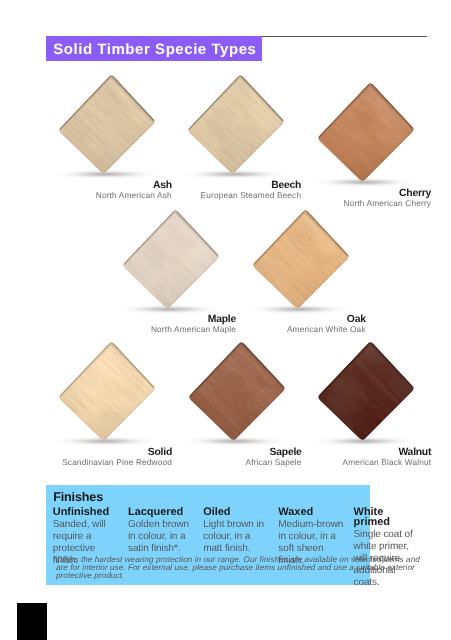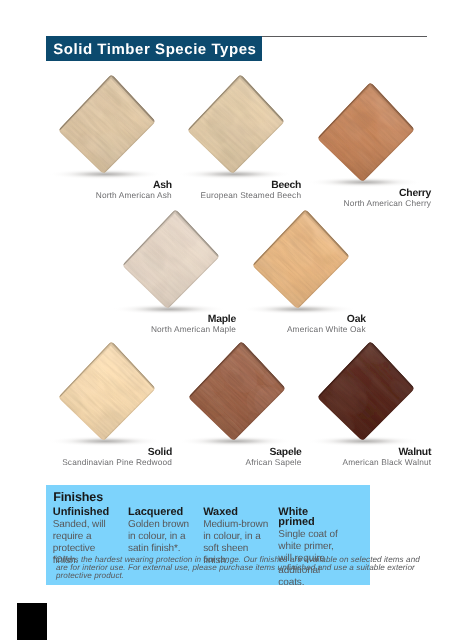--- a/index.html
+++ b/index.html
@@ -4,21 +4,21 @@
 <title>Solid Timber Specie Types</title>
 <style>
   html,body{margin:0;padding:0;}
   body{width:451px;height:640px;background:#ffffff;overflow:hidden;
        font-family:"Liberation Sans", sans-serif;
        -webkit-font-smoothing:antialiased;text-rendering:geometricPrecision;}
   .page{position:relative;width:451px;height:640px;background:#fff;}
 
   
   .title-rule{position:absolute;left:46px;top:36px;width:381px;height:1px;background:#5a5a5c;}
-  .title-bar{position:absolute;left:46px;top:36px;width:216px;height:25.3px;background:#0c4a6e;}
+  .title-bar{position:absolute;left:46px;top:36px;width:216px;height:25.3px;background:#8b5cf6;}
   .title-bar span{position:absolute;left:7.2px;top:4.7px;color:#fff;font-size:15.0px;font-weight:bold;
        letter-spacing:0.55px;line-height:18px;white-space:nowrap;}
 
   
   .swatch{position:absolute;width:130px;text-align:right;}
   .dia-wrap{position:relative;width:130px;height:112px;}
   .dia-wrap svg{position:absolute;left:0;top:0;}
   .nm{margin-left:-3px;font-size:10.4px;font-weight:bold;color:#1b1b1b;line-height:11px;letter-spacing:-0.25px;
       margin-top:-2.4px;}
   .sub{margin-left:-3px;font-size:8.3px;color:#6e6e70;line-height:10px;margin-top:-0.8px;letter-spacing:0.15px;}
@@ -980,20 +980,24 @@
     <div class="fin-cols" id="fin-cols">
         <div class="fin-col">
           <div class="fin-h">Unfinished</div>
           <div class="fin-b">Sanded, will require a protective finish.</div>
         </div>
         <div class="fin-col">
           <div class="fin-h">Lacquered</div>
           <div class="fin-b">Golden brown in colour, in a satin finish*.</div>
         </div>
         <div class="fin-col">
+          <div class="fin-h">Oiled</div>
+          <div class="fin-b">Light brown in colour, in a matt finish.</div>
+        </div>
+        <div class="fin-col">
           <div class="fin-h">Waxed</div>
           <div class="fin-b">Medium-brown in colour, in a soft sheen finish.</div>
         </div>
         <div class="fin-col">
           <div class="fin-h">White primed</div>
           <div class="fin-b">Single coat of white primer, will require additional coats.</div>
         </div>
       </div>
     <div class="fin-note">*Offers the hardest wearing protection in our range. Our finishes are available on selected items and are for interior use. For external use, please purchase items unfinished and use a suitable exterior protective product.</div>
   </div>

